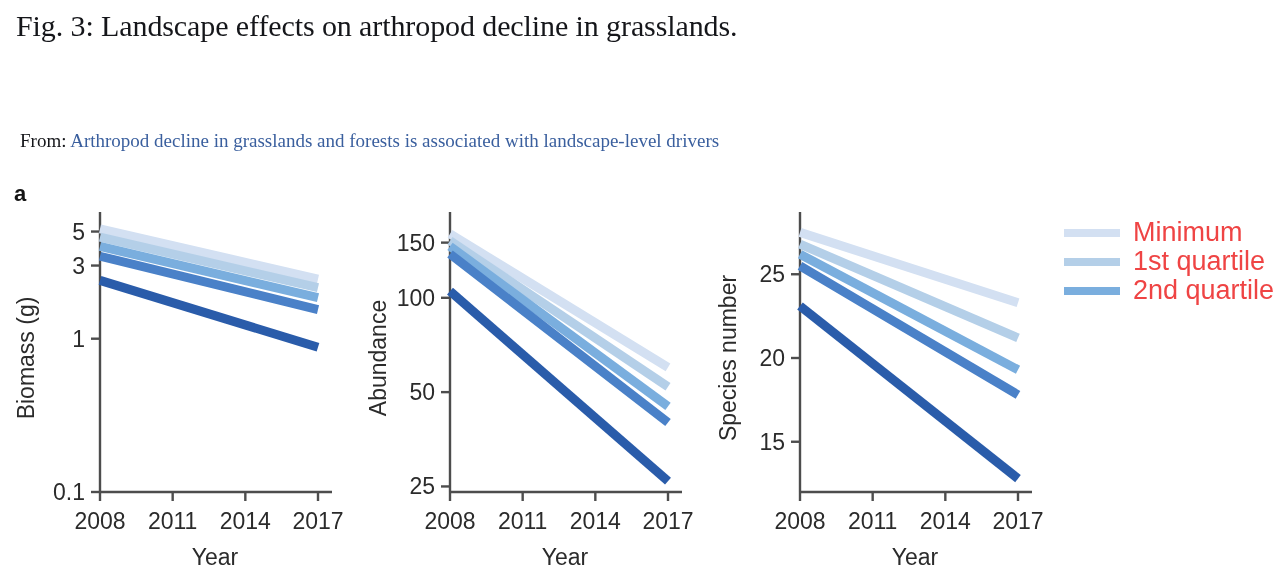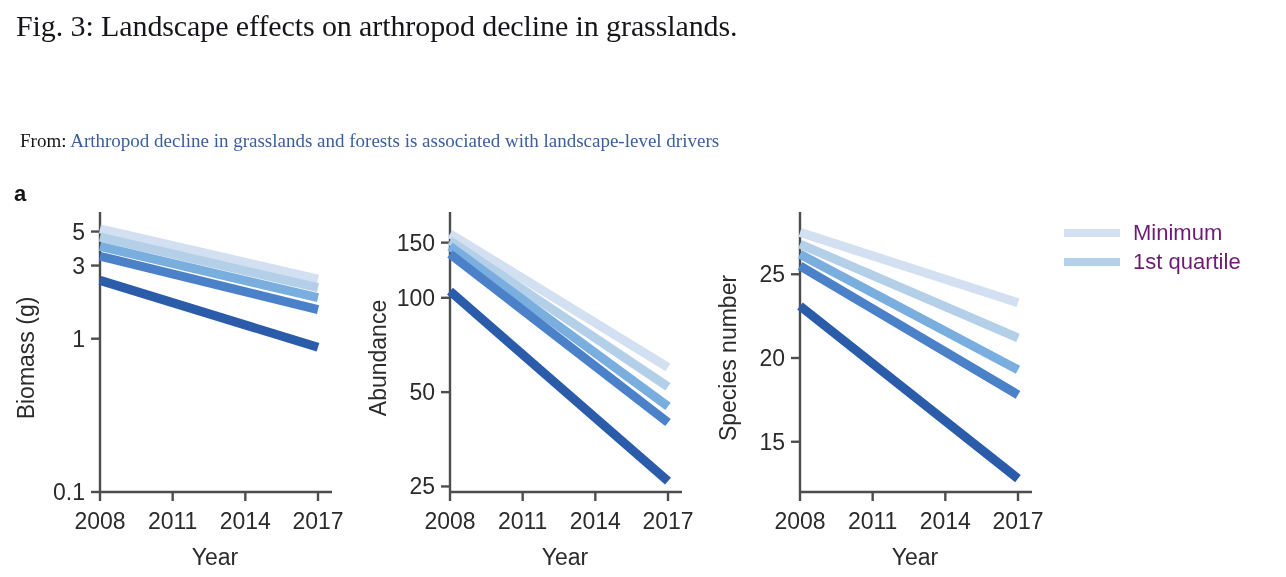--- a/index.html
+++ b/index.html
@@ -105,22 +105,22 @@
     white-space: nowrap;
   }
   .legend-swatch {
     width: 56px;
     height: 8px;
     flex: 0 0 auto;
     border-radius: 0;
   }
   .legend-label {
     font-family: "Liberation Sans", sans-serif;
-    font-size: 22px;
-    color: #701a75;
+    font-size: 27px;
+    color: #ef4444;
   }
   svg text {
     font-family: "Liberation Sans", sans-serif;
     fill: #2b2b2b;
   }
   .tick-label { font-size: 23px; }
   .axis-title { font-size: 23px; }
 </style>
 </head>
 <body>
@@ -235,16 +235,20 @@
   <div class="legend">
     <div id="legend-rows">
         <div class="legend-row">
           <span class="legend-swatch" style="background: rgb(211, 224, 242);"></span>
           <span class="legend-label">Minimum</span>
         </div>
         <div class="legend-row">
           <span class="legend-swatch" style="background: rgb(180, 207, 232);"></span>
           <span class="legend-label">1st quartile</span>
         </div>
+        <div class="legend-row">
+          <span class="legend-swatch" style="background: rgb(122, 174, 222);"></span>
+          <span class="legend-label">2nd quartile</span>
+        </div>
       </div>
   </div>
 
 </div>
 
 </body></html>

